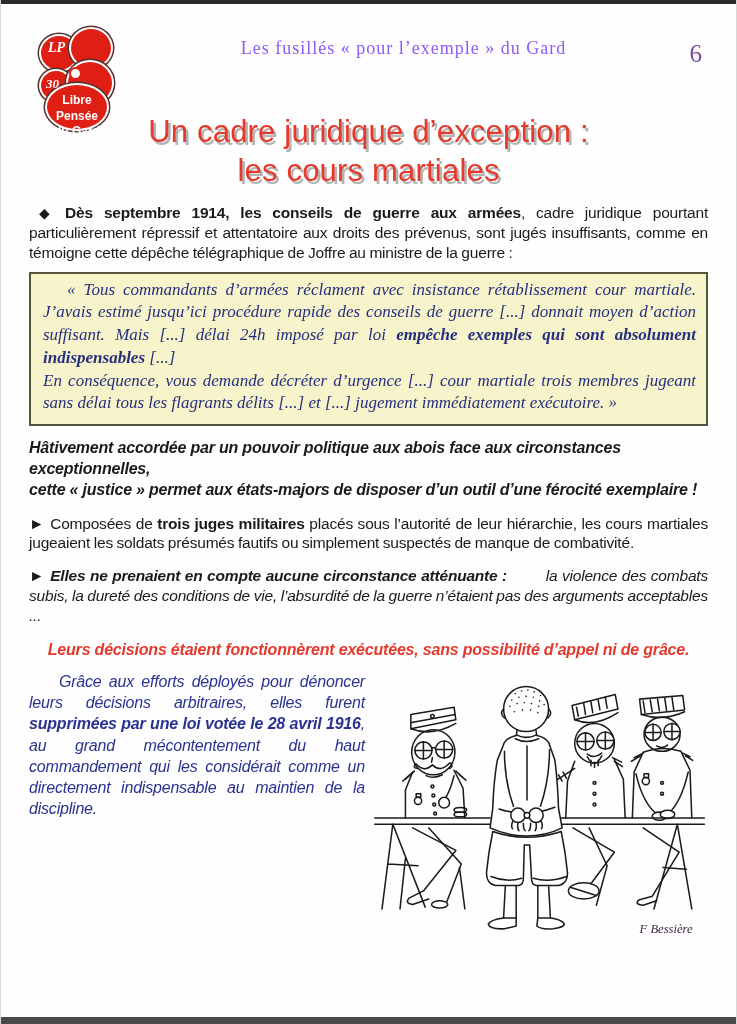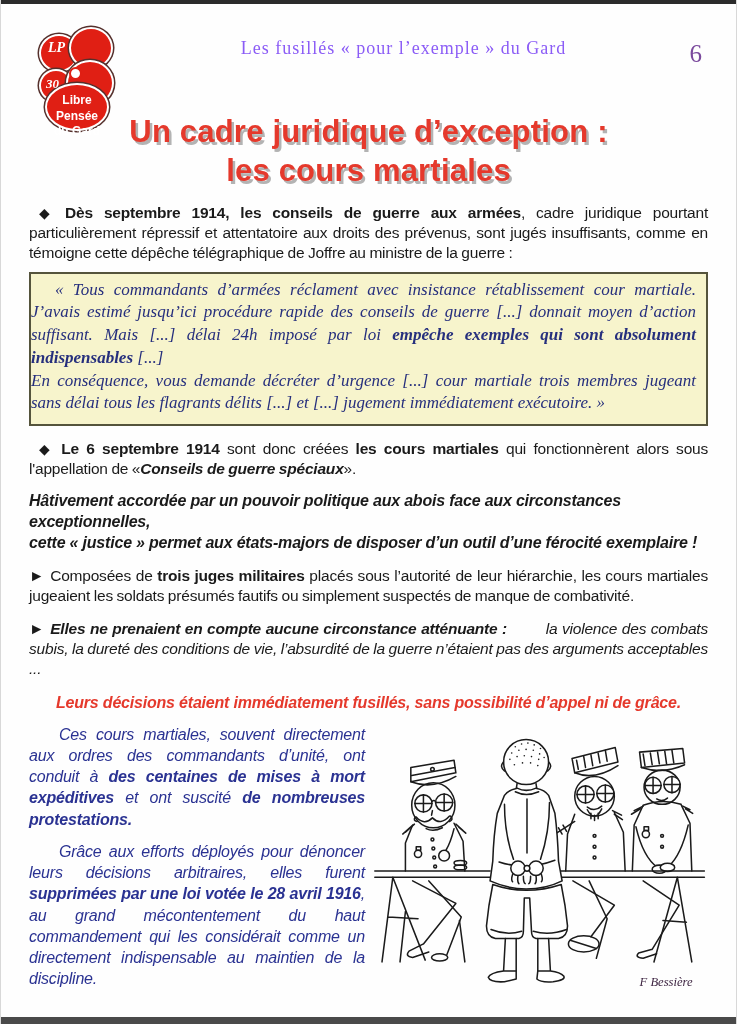--- a/index.html
+++ b/index.html
@@ -32,31 +32,31 @@
   .logo-center { position:absolute; left:30px; top:40px; width:13px; height:13px; background:#fff; border:2.5px solid #e01f14; border-radius:50%; }
   .logo-txt { position:absolute; color:#fff; font-style:italic; font-weight:bold; font-family:"Liberation Serif", serif; }
   .logo-lp { left:9px; top:13px; font-size:14px; }
   .logo-30 { left:7px; top:49px; font-size:13px; }
   .logo-org { left:8px; top:66px; width:60px; font-size:12px; text-align:center; line-height:1.3; font-family:"Liberation Sans", sans-serif; font-style:normal; }
 
   .content { position:absolute; top:0; left:0; right:0; padding:0 28px; }
 
   h1 {
     margin-top:112px; text-align:center;
-    font-size:31px; line-height:1.26; font-weight:bold; letter-spacing:0.2px;
+    font-size:31px; line-height:1.26; font-weight:normal; letter-spacing:0.2px;
     color:#e5392c; text-shadow:2.5px 2.5px 0 #b3b3b3;
   }
 
   p.body-p { margin-top:13px; font-size:15.5px; line-height:1.28; text-align:justify; letter-spacing:-0.2px; word-spacing:-0.5px; }
   .diamond { font-size:14px; padding:0 8px 0 10px; }
   .arrow { padding-right:6px; }
 
   .quote-box {
     margin-top:9px; background:#f7f4cc; border:2px solid #55543c;
-    padding:5px 10px 9px 0;
+    padding:5px 10px 9px 12px;
     font-family:"Liberation Serif", serif; font-style:italic;
     font-size:17px; line-height:1.34; color:#262f7d; text-align:justify;
   }
   .quote-box p.first { text-indent:24px; }
 
   .callout { margin-top:12px; font-weight:bold; font-style:italic; font-size:16px; line-height:1.3; letter-spacing:-0.2px; }
 
   .b2 { font-style:italic; }
   .b3-tail { font-style:italic; font-weight:normal;margin-left:34px; }
 
@@ -97,43 +97,39 @@
 
     <p class="body-p">
       <span class="diamond">◆</span><b>Dès septembre 1914, les conseils de guerre aux armées</b><span>, cadre juridique pourtant particulièrement répressif et attentatoire aux droits des prévenus, sont jugés insuffisants,  comme en témoigne cette dépêche télégraphique de Joffre au ministre de la guerre :</span>
     </p>
 
     <div class="quote-box">
       <p class="first"><span>« Tous commandants d’armées réclament avec insistance rétablissement cour martiale. J’avais estimé jusqu’ici procédure rapide des conseils de guerre [...] donnait moyen d’action suffisant. Mais [...] délai 24h imposé par loi </span><b>empêche exemples qui sont absolument indispensables</b><span> [...]</span></p>
       <p>En conséquence, vous demande décréter d’urgence [...] cour martiale trois membres jugeant sans délai tous les flagrants délits [...] et [...] jugement immédiatement exécutoire. »</p>
     </div>
 
-    <p class="body-p">
-      <span class="diamond">◆</span><b>Le 6 septembre 1914</b><span> sont donc créées </span><b>les cours martiales</b><span> qui fonctionnèrent alors sous l'appellation de «</span><b><i>Conseils de guerre spéciaux</i></b><span>».</span>
-    </p>
 
     <div class="callout">
       <span>Hâtivement accordée par un pouvoir politique aux abois face aux circonstances exceptionnelles,</span><br>
       <span>cette « justice » permet aux états-majors de disposer d’un outil d’une férocité exemplaire !</span>
     </div>
 
     <p class="body-p">
       <span class="arrow">►</span><span>Composées de </span><b>trois juges militaires</b><span> placés sous l’autorité de leur hiérarchie, les cours martiales jugeaient les soldats présumés fautifs ou simplement suspectés de manque de combativité.</span>
     </p>
 
 
     <p class="body-p">
       <span class="arrow">►</span><b><i>Elles ne prenaient en compte aucune circonstance atténuante :</i></b><span class="b3-tail">  la violence des combats subis, la dureté des conditions de vie, l’absurdité de la guerre n’étaient pas des arguments acceptables ...</span>
     </p>
 
-    <div class="red-line">Leurs décisions étaient immédiatement fusillés, sans possibilité d’appel ni de grâce.</div>
+    <div class="red-line">Leurs décisions étaient fonctionnèrent exécutées, sans possibilité d’appel ni de grâce.</div>
 
     <div class="columns">
       <div class="col-text">
-        <p><span>Ces cours martiales, souvent directement aux ordres des commandants d’unité, ont conduit  à </span><b>des centaines de mises à mort expéditives</b><span> et ont suscité </span><b>de nombreuses protestations.</b></p>
         <p><span>Grâce aux efforts déployés pour dénoncer leurs décisions arbitraires, elles furent </span><b>supprimées par une loi votée le 28 avril 1916</b><span>, au grand mécontentement du haut commandement qui les considérait comme un directement indispensable au maintien de la discipline.</span></p>
 
       </div>
 
       <div class="col-draw">
         <svg viewBox="0 0 372 300">
           <g stroke="#1b1b1b" fill="none" stroke-width="1.7" stroke-linecap="round" stroke-linejoin="round">
 
             <ellipse cx="67" cy="88" rx="24" ry="25"></ellipse>
             <path d="M42 62 L92 52 L90 38 L42 46 Z" fill="#fff"></path>

